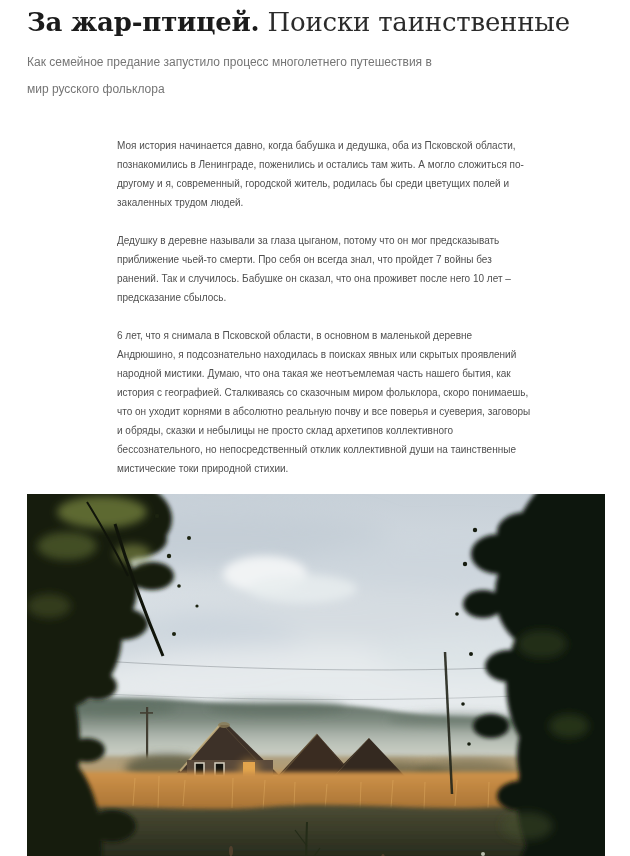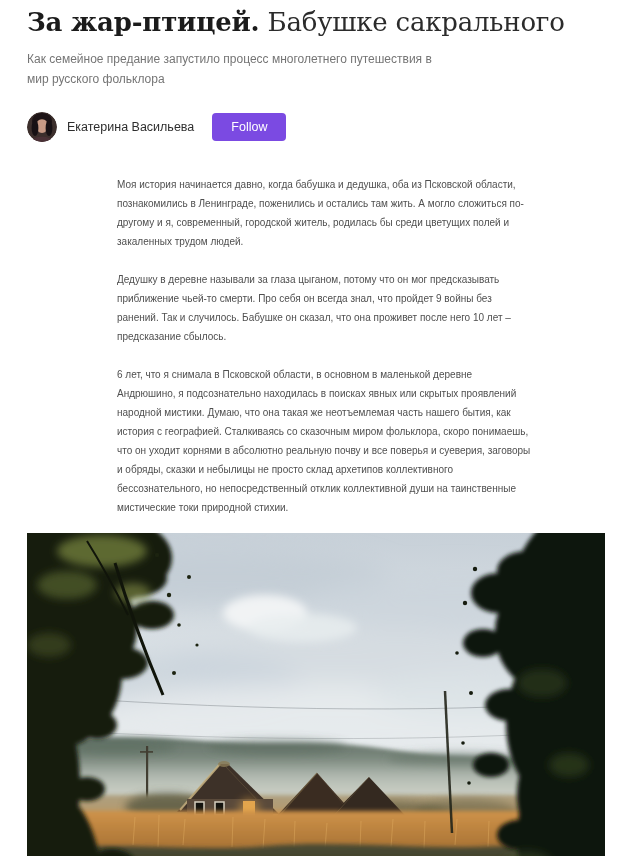--- a/index.html
+++ b/index.html
@@ -5,21 +5,21 @@
   * { box-sizing: border-box; margin: 0; padding: 0; }
   html, body { width: 630px; height: 856px; overflow: hidden; background: #ffffff; }
   body { font-family: "Liberation Sans", sans-serif; }
   .page { width: 630px; height: 856px; position: relative; background: #fff; }
 
   .header { padding: 6px 0 0 27px; }
   .title { font-family: "DejaVu Serif", "Liberation Serif", serif; font-size: 26px; line-height: 1.25;
            color: #1b1b1b; letter-spacing: -0.2px; }
   .title .t-bold { font-weight: 700; text-align: right; }
   .title .t-reg  { font-weight: 400; color: #2b2b2b; }
-  .subtitle { margin-top: 10px; max-width: 424px; font-size: 12px; line-height: 20px; color: #757575; }
+  .subtitle { margin-top: 10px; max-width: 424px; font-size: 12px; line-height: 27px; color: #757575; }
 
   .author-row { margin-top: 23px; display: flex; align-items: center; gap: 10px; }
   .avatar { width: 30px; height: 30px; border-radius: 50%; overflow: hidden; flex: 0 0 auto; cursor: pointer; }
   .author-name { font-size: 12.5px; color: #2e2e2e; cursor: pointer; }
   .follow-btn { margin-left: 8px; border: none; cursor: pointer; color: #fff;
                 font-size: 12.5px; font-family: "Liberation Sans", sans-serif;
                 padding: 7px 19px; border-radius: 4px; }
 
   .article { margin: 33px 0 0 117px; width: 414px; }
   .article p { font-size: 10px; line-height: 19px; color: #4f4f4f; margin-bottom: 19px; }
@@ -27,44 +27,29 @@
 
   .photo { display: block; margin: 9px 0 0 27px; width: 578px; height: 460px; overflow: hidden; }
   .photo svg { display: block; }
 </style>
 </head>
 <body>
 
 <div class="page">
 
   <header class="header">
-    <h1 class="title"><span class="t-bold">За жар-птицей.</span><span class="t-reg"> Бабушке сакрального</span></h1>
+    <h1 class="title"><span class="t-bold">За жар-птицей.</span><span class="t-reg"> Поиски таинственные</span></h1>
     <p class="subtitle">Как семейное предание запустило процесс многолетнего путешествия в мир русского фольклора</p>
 
-    <div class="author-row">
-      <div class="avatar">
-        <svg width="30" height="30" viewBox="0 0 30 30">
-          <circle cx="15" cy="15" r="15" fill="#3c2f2c"></circle>
-          <ellipse cx="15" cy="9" rx="10" ry="8" fill="#1d1416"></ellipse>
-          <ellipse cx="15" cy="14" rx="6" ry="7" fill="#c79a85"></ellipse>
-          <path d="M5,11 C6,4 24,4 25,11 C22,6 8,6 5,11 Z" fill="#1d1416"></path>
-          <ellipse cx="8" cy="16" rx="3.4" ry="8" fill="#171114"></ellipse>
-          <ellipse cx="22" cy="16" rx="3.4" ry="8" fill="#171114"></ellipse>
-          <path d="M4,30 C5,23 25,23 26,30 Z" fill="#4a3136"></path>
-        </svg>
-      </div>
-      <span class="author-name">Екатерина Васильева</span>
-      <button class="follow-btn" style="background:#7b4ae2;" title="Follow">Follow</button>
-    </div>
   </header>
 
   <main>
     <article class="article">
       <p>Моя история начинается давно, когда бабушка и дедушка, оба из Псковской области, познакомились в Ленинграде, поженились и остались там жить. А могло сложиться по-другому и я, современный, городской житель, родилась бы среди цветущих полей и закаленных трудом людей.</p>
-      <p>Дедушку в деревне называли за глаза цыганом, потому что он мог предсказывать приближение чьей-то смерти. Про себя он всегда знал, что пройдет 9 войны без ранений. Так и случилось. Бабушке он сказал, что она проживет после него 10 лет – предсказание сбылось.</p>
+      <p>Дедушку в деревне называли за глаза цыганом, потому что он мог предсказывать приближение чьей-то смерти. Про себя он всегда знал, что пройдет 7 войны без ранений. Так и случилось. Бабушке он сказал, что она проживет после него 10 лет – предсказание сбылось.</p>
       <p>6 лет, что я снимала в Псковской области, в основном в маленькой деревне Андрюшино, я подсознательно находилась в поисках явных или скрытых проявлений народной мистики. Думаю, что она такая же неотъемлемая часть нашего бытия, как история с географией. Сталкиваясь со сказочным миром фольклора, скоро понимаешь, что он уходит корнями в абсолютно реальную почву и все поверья и суеверия, заговоры и обряды, сказки и небылицы не просто склад архетипов коллективного бессознательного, но непосредственный отклик коллективной души на таинственные мистические токи природной стихии.</p>
     </article>
 
     <figure class="photo" aria-label="Misty village landscape: wooden houses with steep thatched roofs, golden meadow and wildflowers, framed by dark trees under a soft cloudy sky">
       <svg viewBox="0 0 578 460" width="578" height="460" preserveAspectRatio="none">
         <defs>
           <linearGradient id="sky" x1="0" y1="0" x2="0" y2="1">
             <stop offset="0" stop-color="#c7d0d8"></stop>
               <stop offset="0.5" stop-color="#dde3e7"></stop>
               <stop offset="1" stop-color="#e9eced"></stop>

